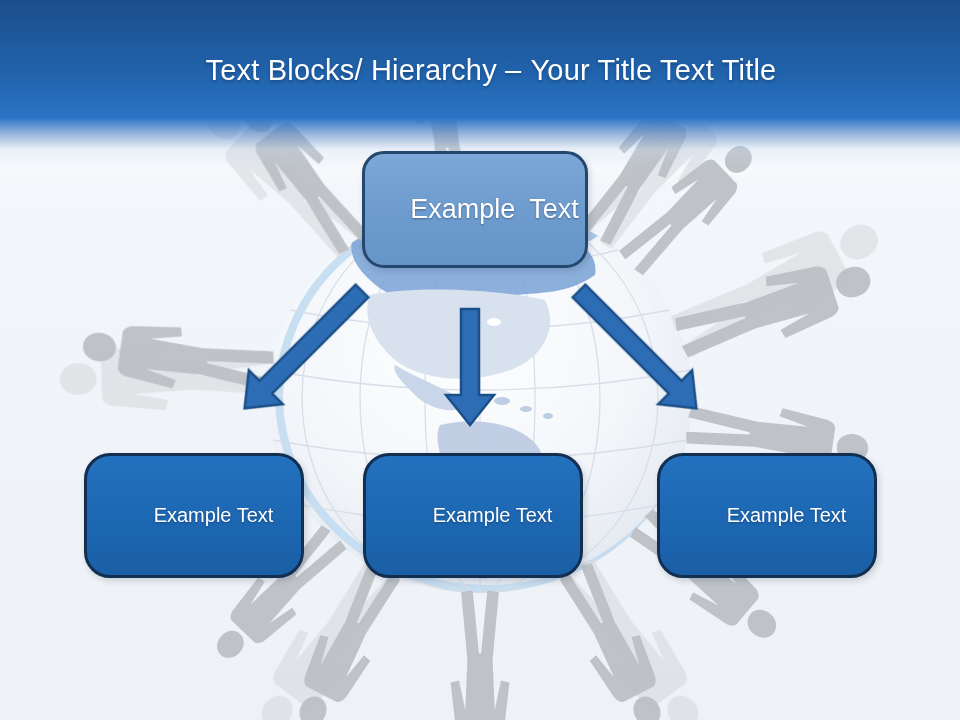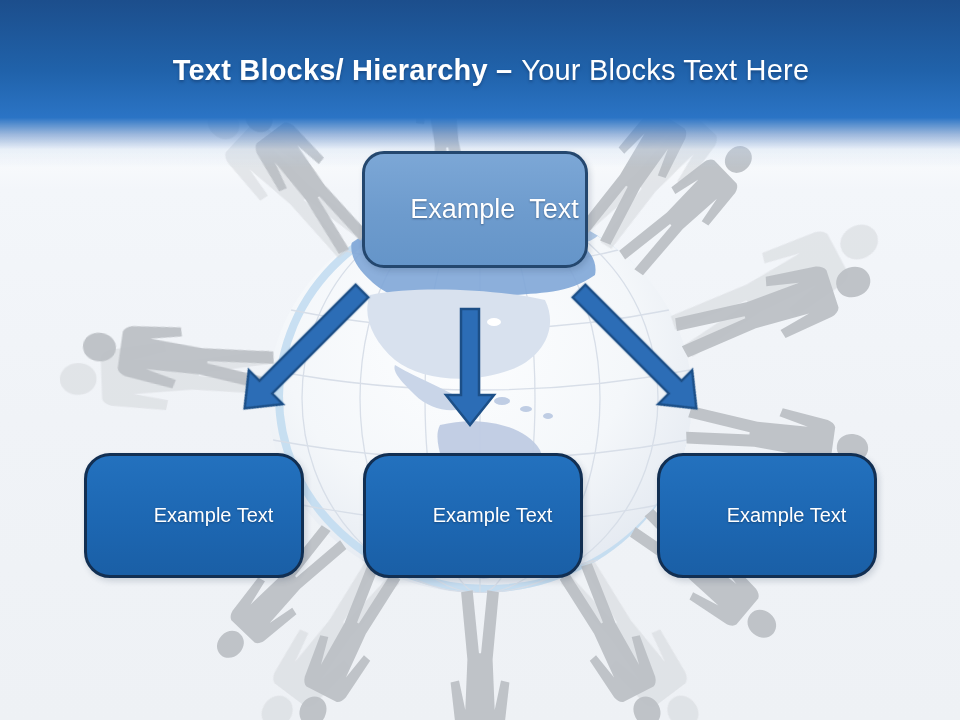--- a/index.html
+++ b/index.html
@@ -20,21 +20,21 @@
       rgba(96,140,199,0.62) 80%,
       rgba(196,214,238,0.30) 89%,
       rgba(240,246,252,0) 100%);
   }
   .slide-title{
     position:absolute;left:0;top:50px;width:960px;padding-left:22px;box-sizing:border-box;
     text-align:center;color:#ffffff;font-size:29px;line-height:40px;margin:0;
     text-shadow:0 2px 3px rgba(8,30,62,0.35);
     letter-spacing:0.2px;white-space:nowrap;
   }
-  .slide-title .t-bold{font-weight:700;}
+  .slide-title .t-bold{font-weight:400;}
   .slide-title .t-light{font-weight:400;margin-left:9px;}
   
   .hbox{
     position:absolute;display:flex;align-items:center;justify-content:center;
     color:#ffffff;text-align:center;box-sizing:border-box;
     text-shadow:0 1px 2px rgba(6,25,52,0.4);
     padding-left:39px;
   }
   .root-box{
     left:362px;top:151px;width:226px;height:117px;
@@ -134,21 +134,21 @@
 
   <g fill="#2c6db6" stroke="#1c4f87" stroke-width="2.5" stroke-linejoin="miter">
     <path transform="translate(362,291) rotate(45)" d="M -9,0 L -9,136 L -24,136 L 0,166 L 24,136 L 9,136 L 9,0 Z"></path>
     <path transform="translate(470,309)" d="M -9,0 L -9,86 L -24,86 L 0,116 L 24,86 L 9,86 L 9,0 Z"></path>
     <path transform="translate(579,291) rotate(-45)" d="M -9,0 L -9,136 L -24,136 L 0,166 L 24,136 L 9,136 L 9,0 Z"></path>
   </g>
 </svg>
 
 <div class="header-band"></div>
 
-<h1 class="slide-title"><span class="t-bold">Text Blocks/ Hierarchy –</span><span class="t-light">Your Blocks Text Here</span></h1>
+<h1 class="slide-title"><span class="t-bold">Text Blocks/ Hierarchy –</span><span class="t-light">Your Title Text Title</span></h1>
 
 <div class="hbox root-box">
   <span>Example Text</span>
 </div>
 
 <div class="hbox child-box child-0">
   <span>Example Text</span>
 </div>
 
 <div class="hbox child-box child-1">

